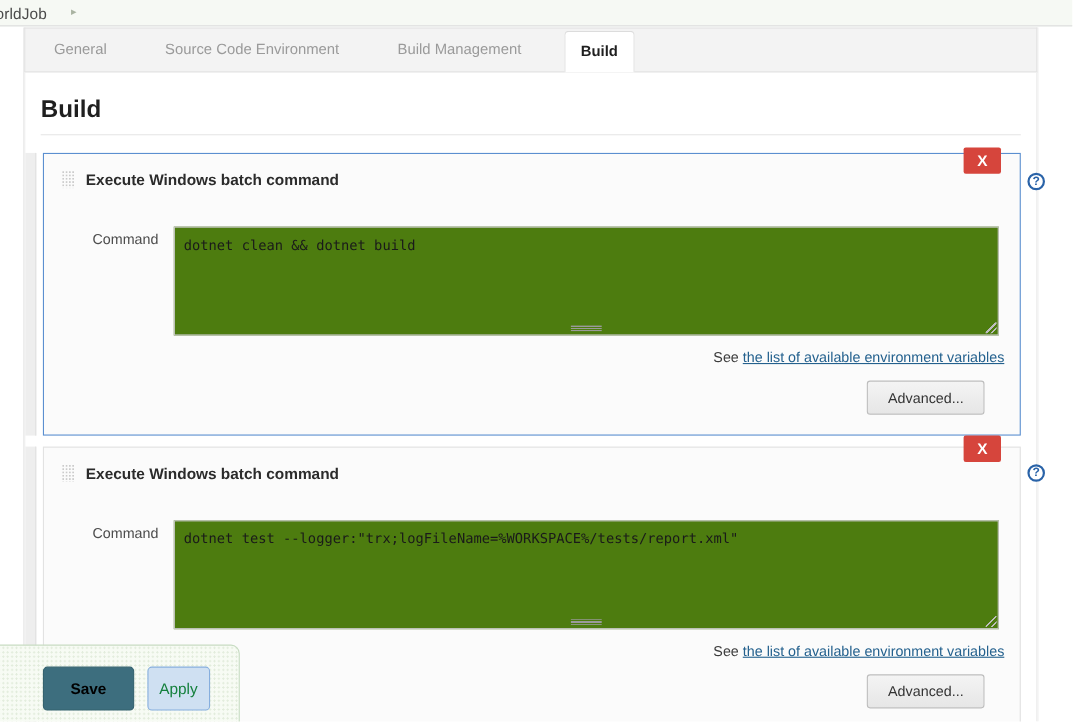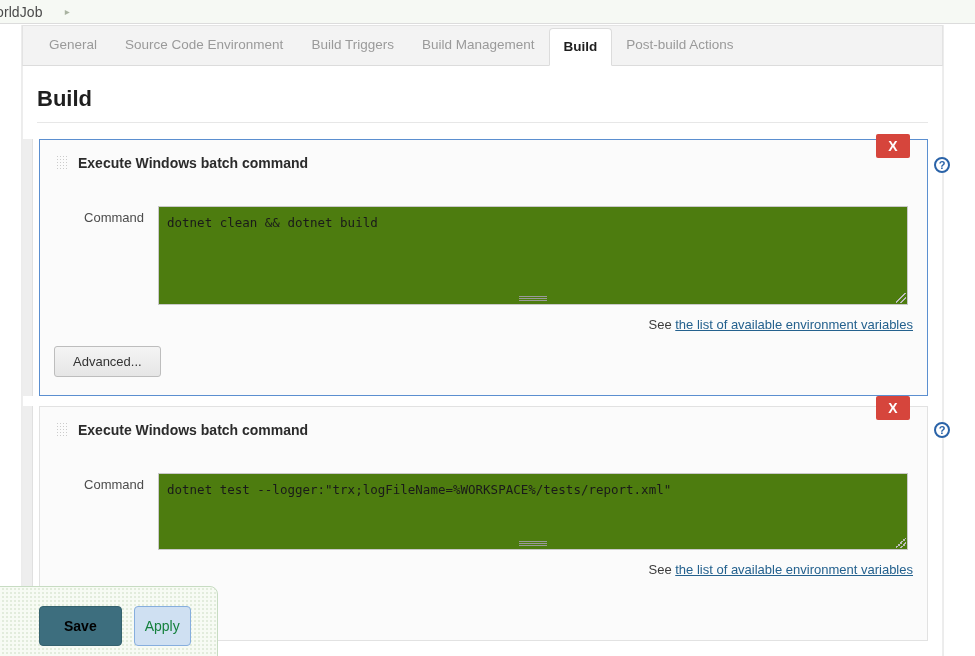--- a/index.html
+++ b/index.html
@@ -29,21 +29,21 @@
   .crumb-caret {
     color: #a9b3a1; font-size: 10px; margin-left: 22px; line-height: 1;
   }
 
   
   .tabbar {
     position: absolute; left: 22px; top: 25px; width: 921px; height: 41px;
     background: #f3f3f3;
     border: 1px solid #e3e3e3;
     border-bottom: 1px solid #dcdcdc;
-    display: flex; align-items: flex-end;
+    display: flex; align-items: flex-end; gap: 25px;
   }
   .tab {
     font-size: 13.5px;
     color: #9a9a9a;
     padding: 0 14px;
     height: 40px;
     line-height: 40px;
     white-space: nowrap;
     cursor: pointer;
     position: relative;
@@ -117,21 +117,21 @@
   .field-label {
     width: 104px; min-width: 104px; text-align: right;
     font-size: 13px; color: #4c4c4c; padding-top: 4px; padding-right: 14px;
   }
   .textarea-box {
     position: relative;
     width: 750px; height: 99px;
     border: 1px solid #c9c9c9;
     background: #4d7c0f;
   }
-  .textarea-box.tall { height: 77px; }
+  .textarea-box.tall { height: 99px; }
   .textarea-text {
     font-family: "DejaVu Sans Mono", "Liberation Mono", monospace;
     font-size: 12.5px; color: #1a1a1a;
     padding: 8px 8px 0 8px;
     white-space: pre;
     overflow: hidden;
     line-height: 1.35;
   }
   .resize-grip {
     position: absolute; bottom: 3px; left: 50%; transform: translateX(-50%);
@@ -145,21 +145,21 @@
   .corner-grip {
     position: absolute; right: 1px; bottom: 1px; width: 10px; height: 10px;
     background:
       linear-gradient(135deg, transparent 0 45%, #bdbdbd 45% 55%, transparent 55% 100%),
       linear-gradient(135deg, transparent 0 70%, #bdbdbd 70% 80%, transparent 80% 100%);
   }
 
   .see-line { margin: 12px 0 0 118px; font-size: 13px; color: #3c3c3c; text-align: right; }
   .env-link { color: #24618e; text-decoration: underline; cursor: pointer; }
 
-  .adv-row { display: flex; justify-content: flex-start; margin-top: 14px; padding-right: 18px; }
+  .adv-row { display: flex; justify-content: flex-end; margin-top: 14px; padding-right: 18px; }
   .btn-advanced {
     background: linear-gradient(#f4f4f4, #e6e6e6);
     border: 1px solid #bdbdbd;
     border-radius: 3px;
     font-size: 13px; color: #333333;
     padding: 7px 18px;
     cursor: pointer;
   }
 
   .del-btn {
@@ -240,24 +240,22 @@
     <span class="crumb-text">orldJob</span>
     <span class="crumb-caret">▸</span>
   </div>
 
   <div class="left-gutter"></div>
   <div class="right-gutter"></div>
 
   <div class="tabbar">
     <div class="tab first">General</div>
     <div class="tab">Source Code Environment</div>
-    <div class="tab">Build Triggers</div>
     <div class="tab">Build Management</div>
     <div class="tab active">Build</div>
-    <div class="tab">Post-build Actions</div>
   </div>
 
   <div class="content">
 
     <div class="page-title">Build</div>
     <div class="title-rule"></div>
 
     <div class="steps">
 
       <div class="step-wrap">

